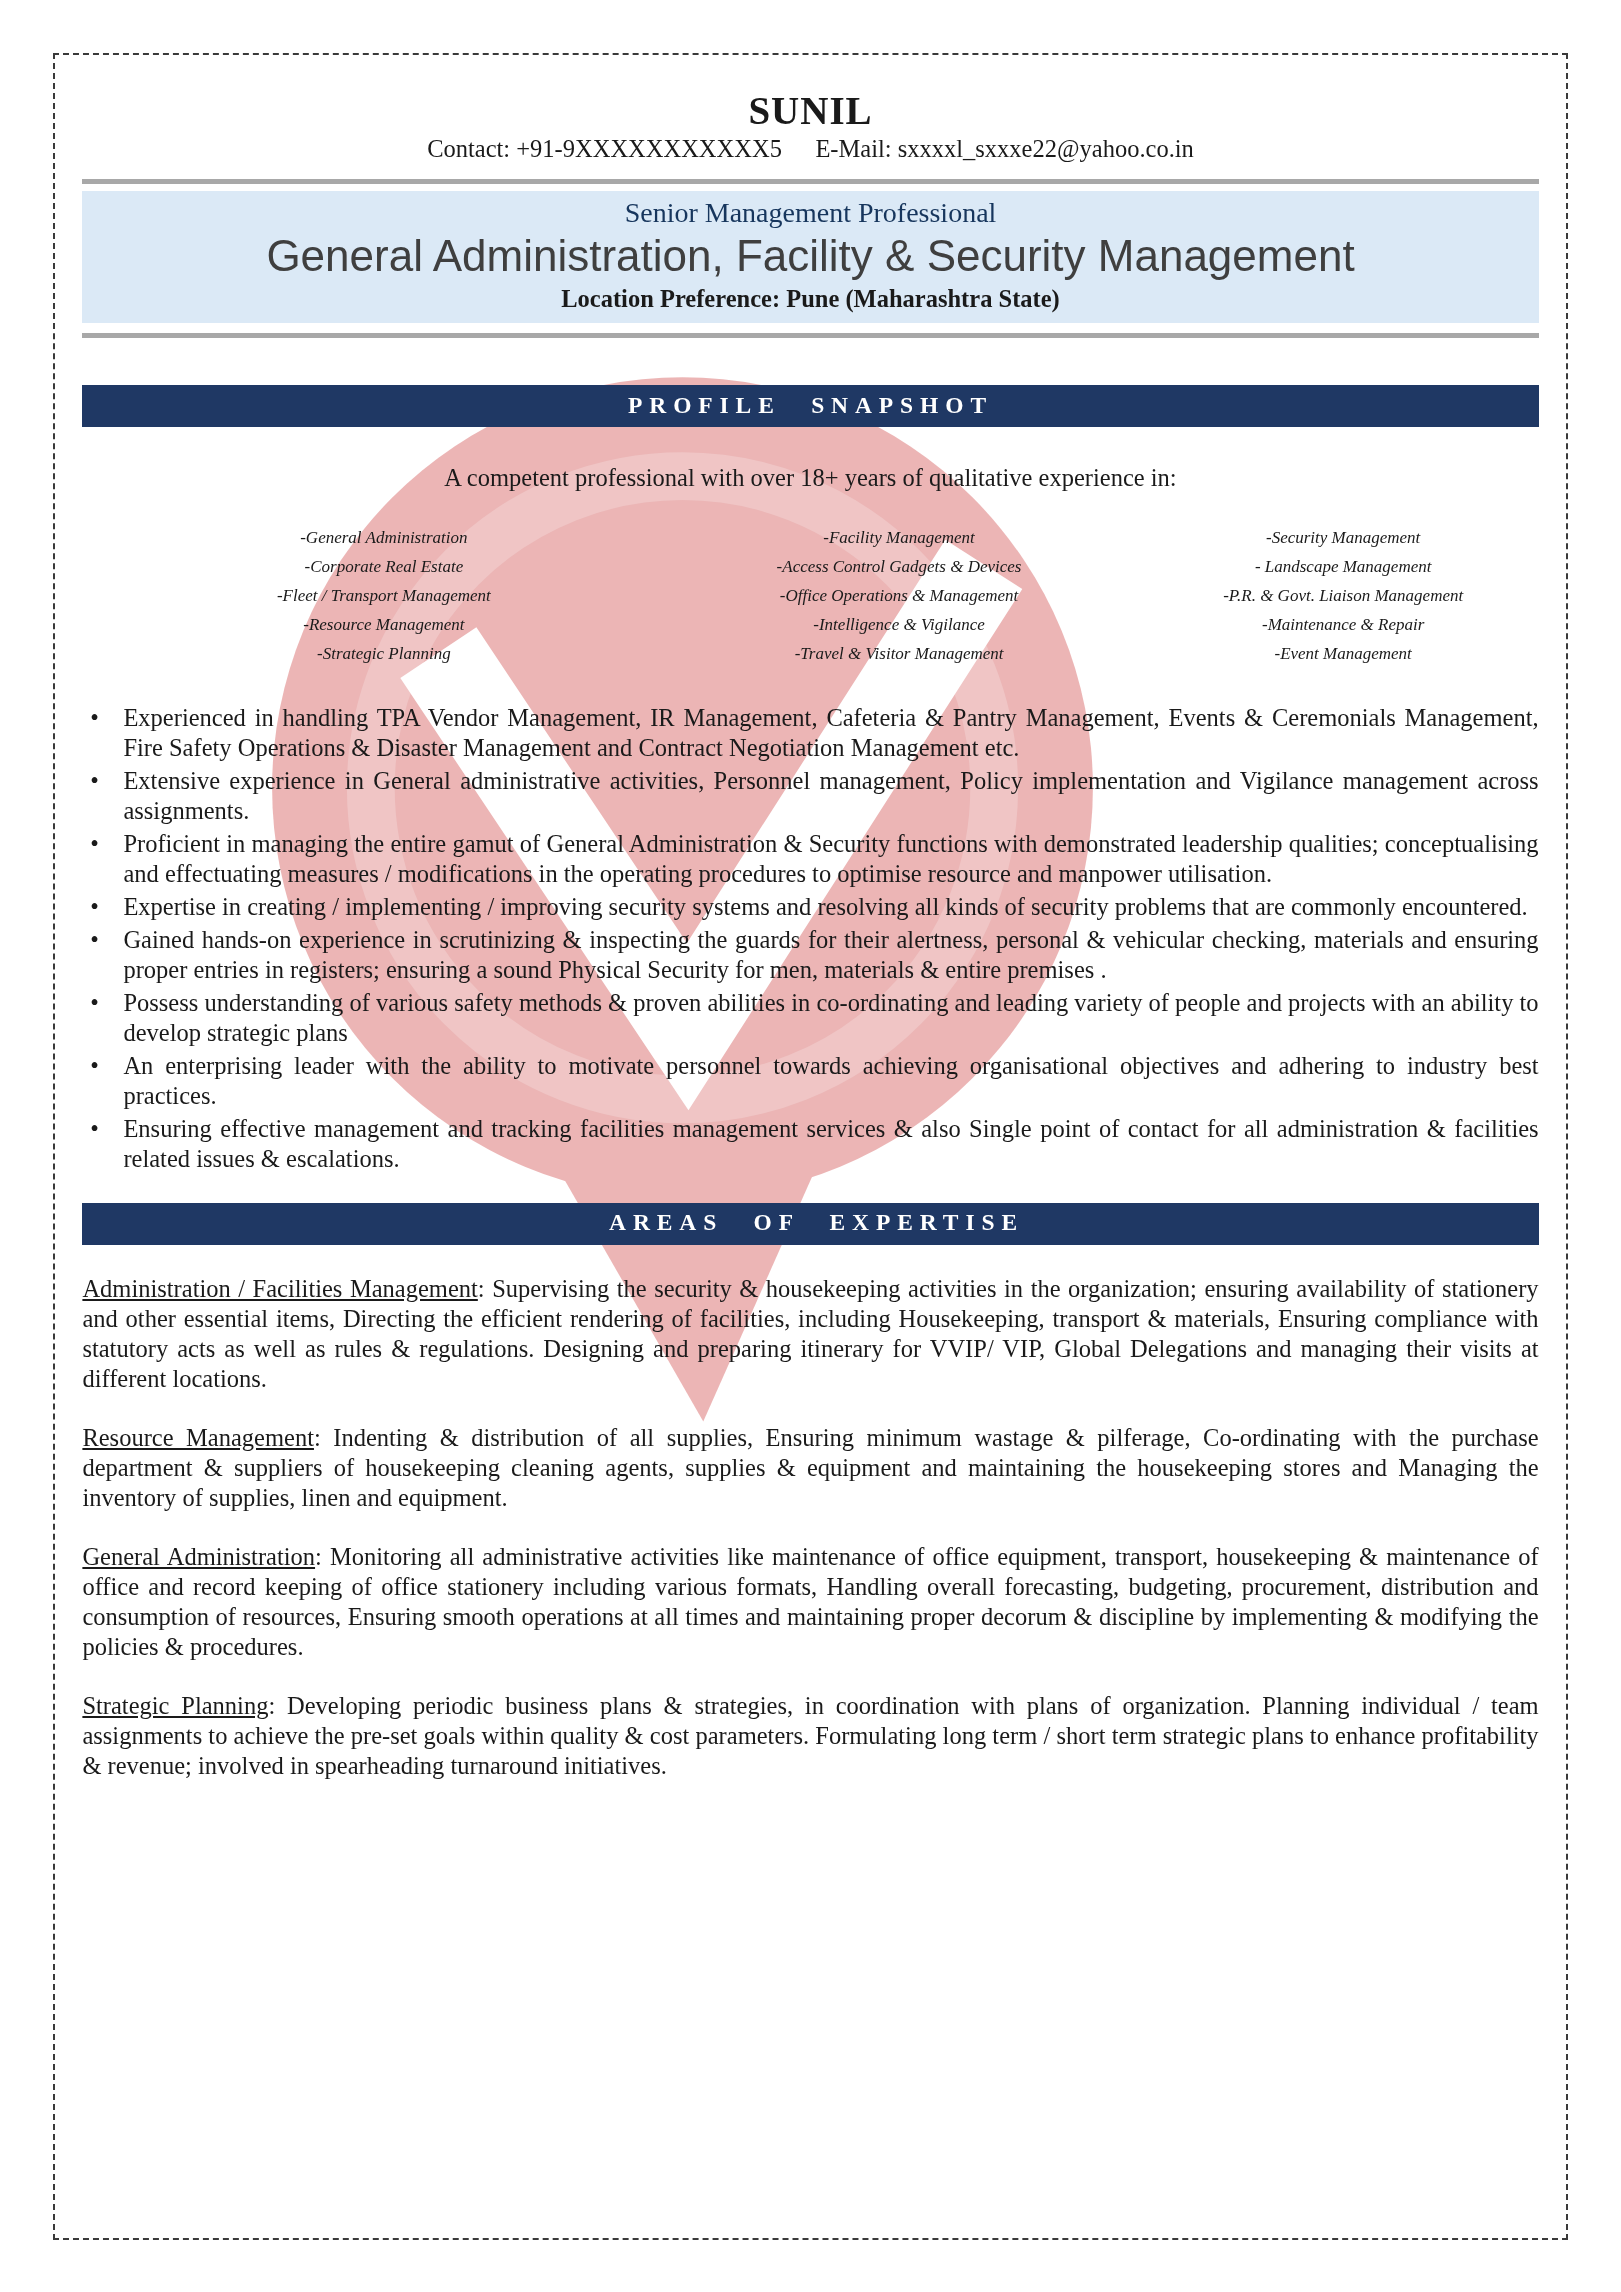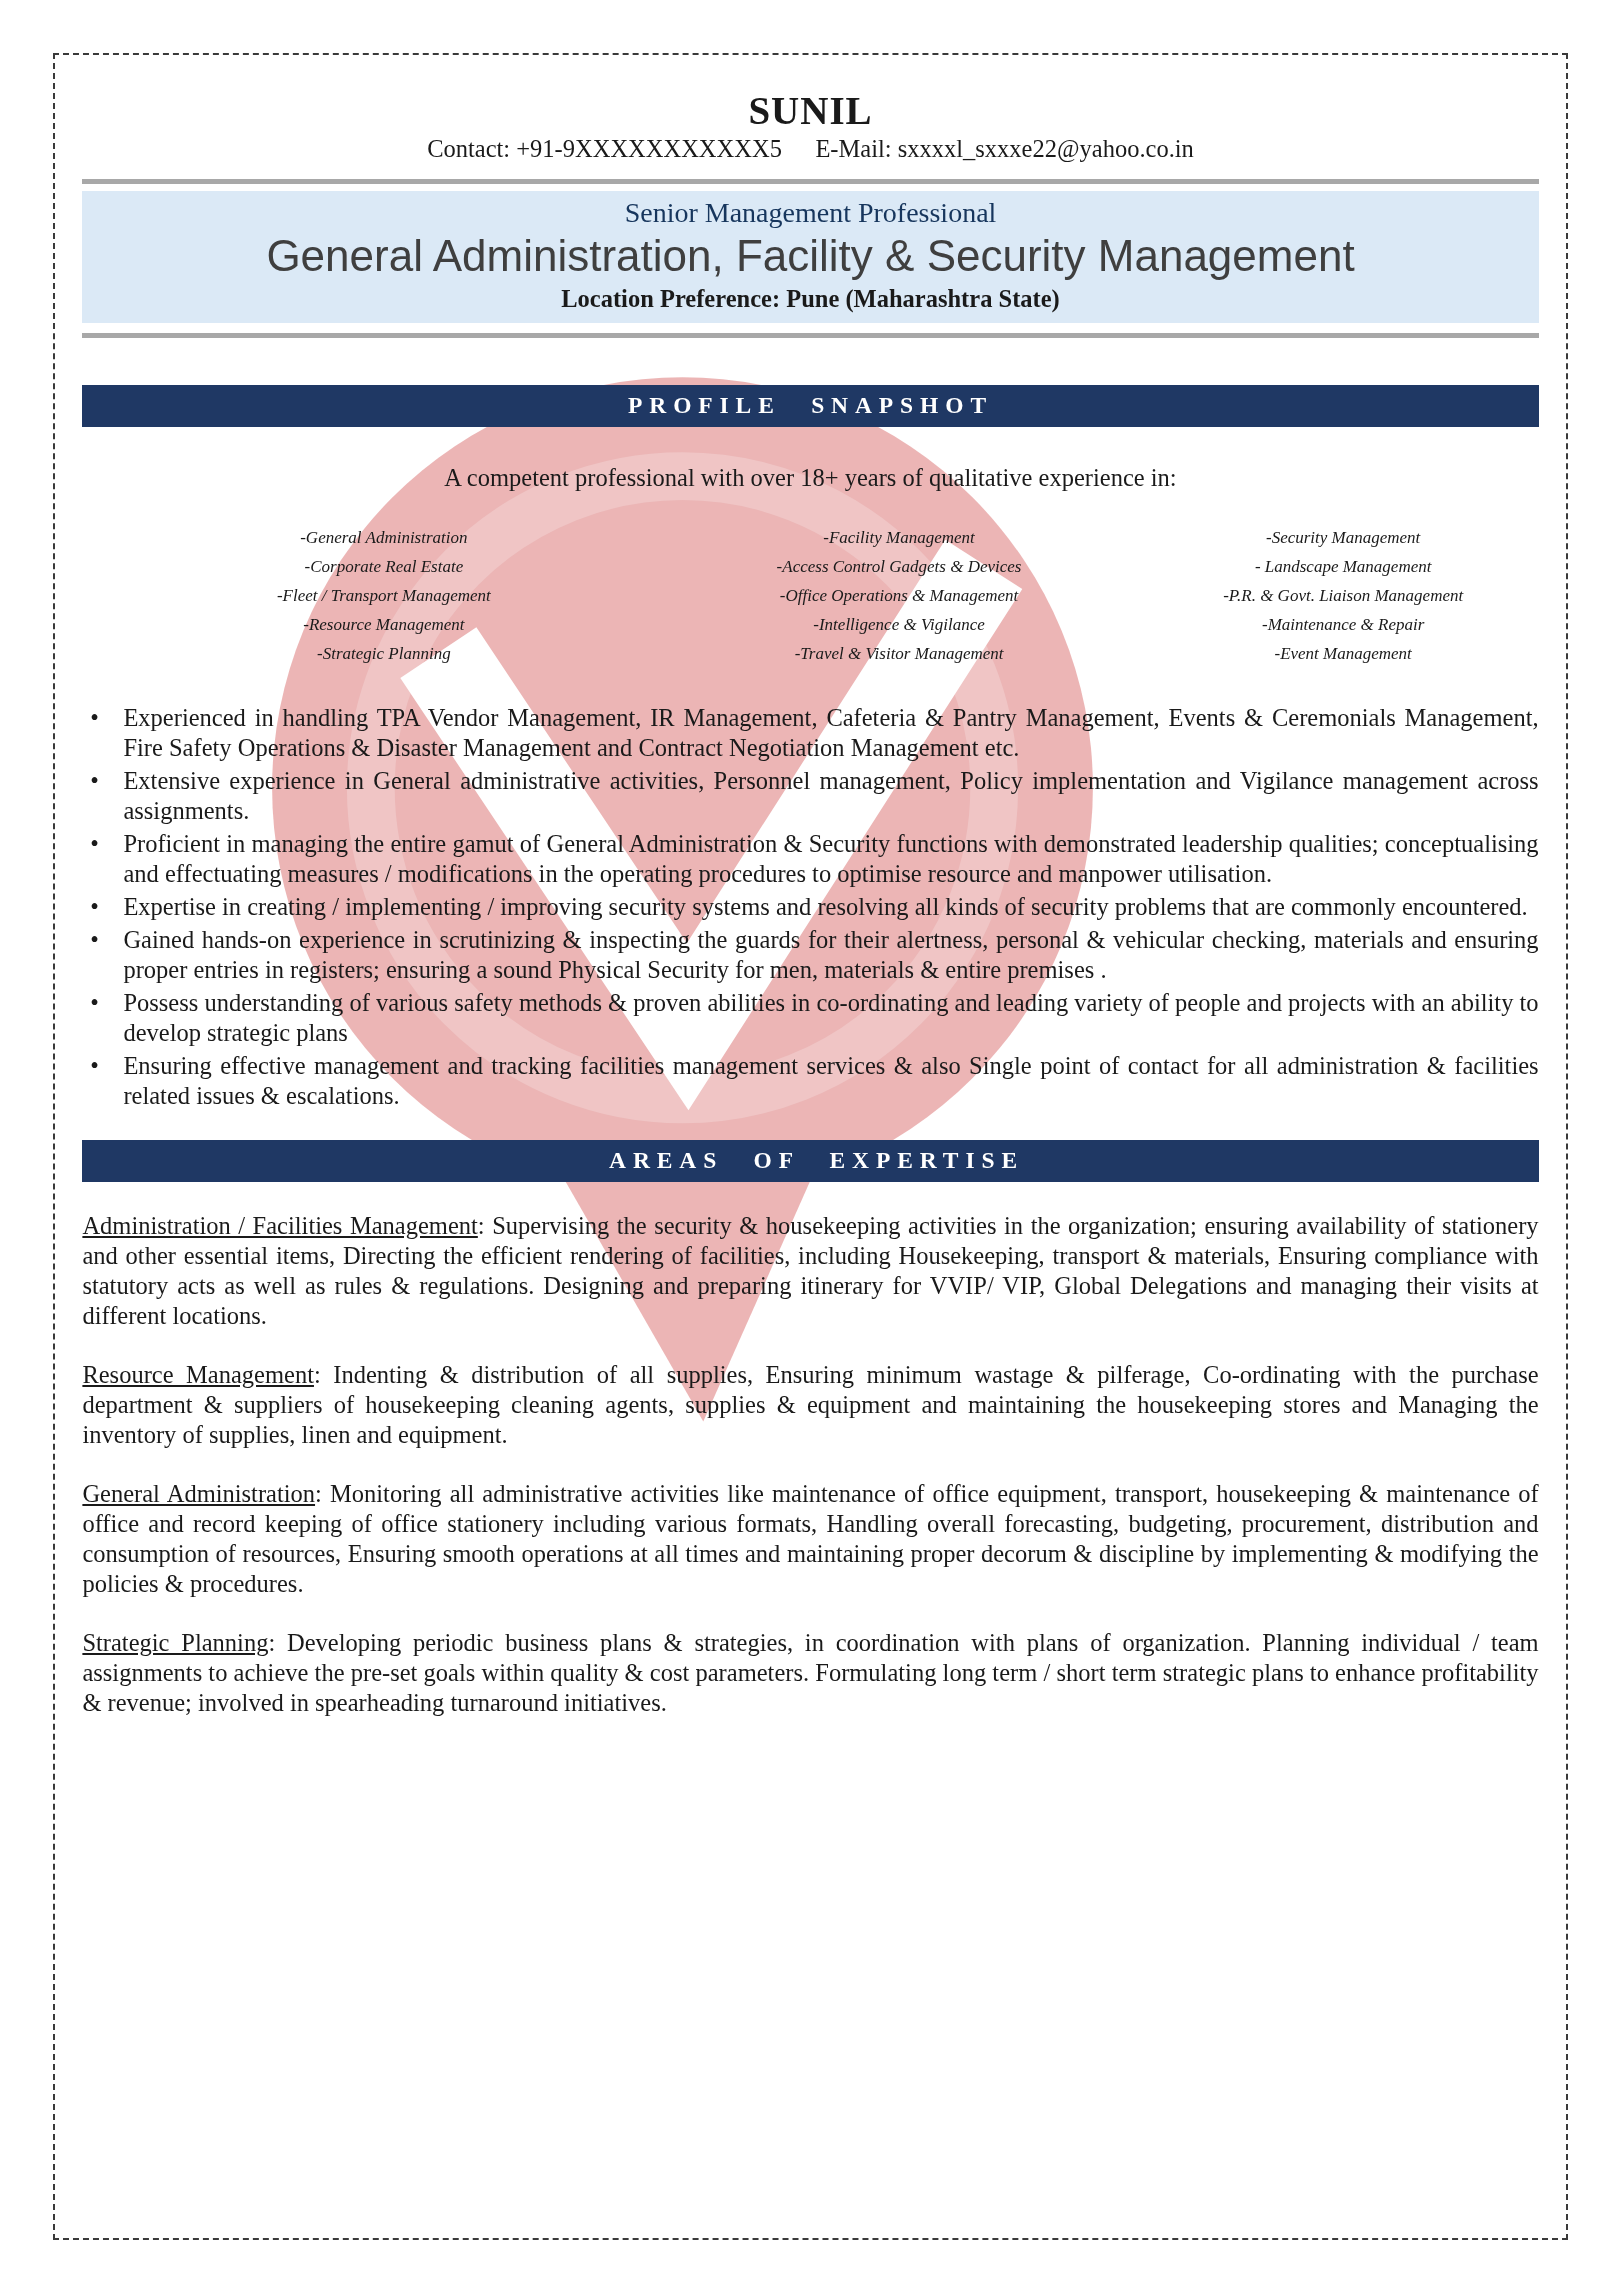--- a/index.html
+++ b/index.html
@@ -124,20 +124,21 @@
         </ul>
       </div>
 
     <ul class="bullets">
         <li><span>Experienced in handling </span><span class="b">TPA Vendor</span><span> Management</span><span class="b">, </span><span class="b">IR</span><span> Management</span><span class="b">, </span><span class="b">Cafeteria &amp; Pantry</span><span> Management</span><span class="b">, </span><span class="b">Events &amp; Ceremonials</span><span> Management</span><span class="b">, </span><span class="b">Fire Safety Operations &amp; Disaster</span><span> Management and </span><span class="b">Contract Negotiation</span><span> Management etc</span><span class="b">.</span></li>
         <li><span>Extensive experience in </span><span class="b">General administrative activities, Personnel management, Policy implementation</span><span> and </span><span class="b">Vigilance management</span><span> across assignments.</span></li>
         <li><span>Proficient in managing the entire gamut of </span><span class="b">General Administration &amp; Security functions</span><span> with demonstrated leadership qualities; conceptualising and effectuating measures / modifications in the operating procedures to optimise resource and manpower utilisation.</span></li>
         <li><span>Expertise in </span><span class="b">creating / implementing / improving security systems</span><span> and resolving all kinds of security problems that are commonly encountered.</span></li>
         <li><span>Gained hands-on experience in </span><span class="b">scrutinizing &amp; inspecting</span><span> the guards for their alertness, personal &amp; vehicular checking, materials and ensuring proper entries in registers; ensuring a sound </span><span class="b">Physical Security for men, materials &amp; entire premises</span><span> .</span></li>
         <li><span>Possess understanding of various </span><span class="b">safety methods &amp; proven abilities</span><span> in co-ordinating and leading variety of people and projects with an ability to develop strategic plans</span></li>
+        <li><span class="b">An enterprising leader</span><span> with the ability to motivate personnel towards achieving organisational objectives and adhering to industry best practices.</span></li>
         <li><span class="b">Ensuring effective management and tracking facilities</span><span> management services &amp; also Single point of contact for all administration &amp; facilities related issues &amp; escalations.</span></li>
       </ul>
 
     <div class="banner areas-banner">AREAS OF EXPERTISE</div>
 
     <div>
         <p class="area-p"><span class="b u">Administration / Facilities Management</span><span><span class="b">: </span><span>Supervising the </span><span class="b">security &amp; housekeeping activities</span><span> in the organization; ensuring availability of stationery and other essential items, Directing the efficient rendering of </span><span class="b">facilities, including Housekeeping, transport &amp; materials,</span><span> Ensuring compliance with statutory acts as well as rules &amp; regulations. Designing and preparing itinerary for </span><span class="b">VVIP/ VIP, Global Delegations</span><span> and managing their visits at different locations.</span></span></p>
         <p class="area-p"><span class="b u">Resource Management</span><span><span class="b">: </span><span>Indenting &amp; </span><span class="b">distribution</span><span> of all supplies, Ensuring minimum wastage &amp; pilferage, Co-ordinating with the purchase department &amp; suppliers of housekeeping cleaning agents, supplies &amp; equipment and maintaining the housekeeping stores and Managing the inventory of supplies, linen and equipment.</span></span></p>
         <p class="area-p"><span class="b u">General Administration</span><span><span class="b">: </span><span>Monitoring all </span><span class="b">administrative activities</span><span> like maintenance of office equipment, transport, housekeeping &amp; maintenance of office and record keeping of office stationery including various formats, Handling overall </span><span class="b">forecasting, budgeting, procurement, distribution</span><span> and consumption of resources, Ensuring smooth operations at all times and maintaining proper decorum &amp; discipline by implementing &amp; modifying the policies &amp; procedures.</span></span></p>
         <p class="area-p"><span class="b u">Strategic Planning</span><span><span class="b">: </span><span>Developing periodic </span><span class="b">business plans &amp; strategies,</span><span> in coordination with plans of organization. Planning individual / team assignments to achieve the pre-set goals within quality &amp; cost parameters. Formulating long term / short term strategic plans to enhance profitability &amp; revenue; involved in spearheading turnaround initiatives.</span></span></p>

